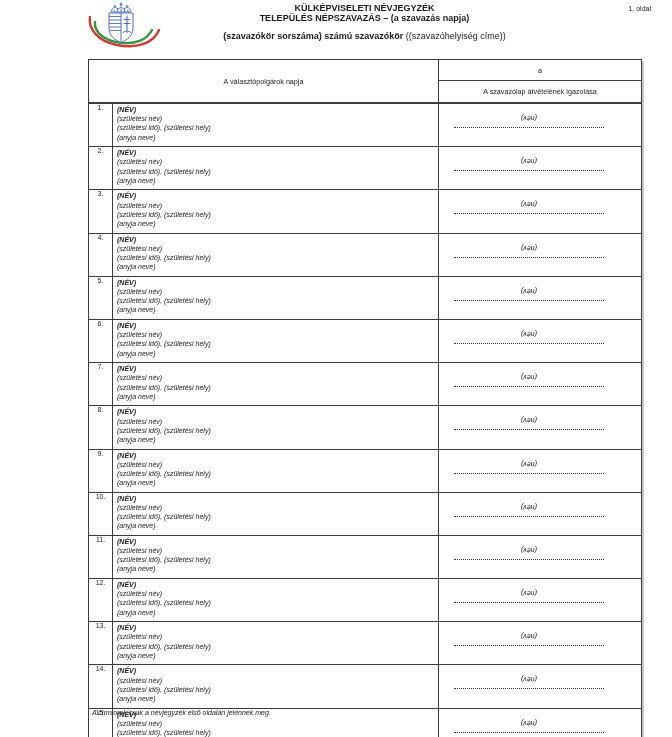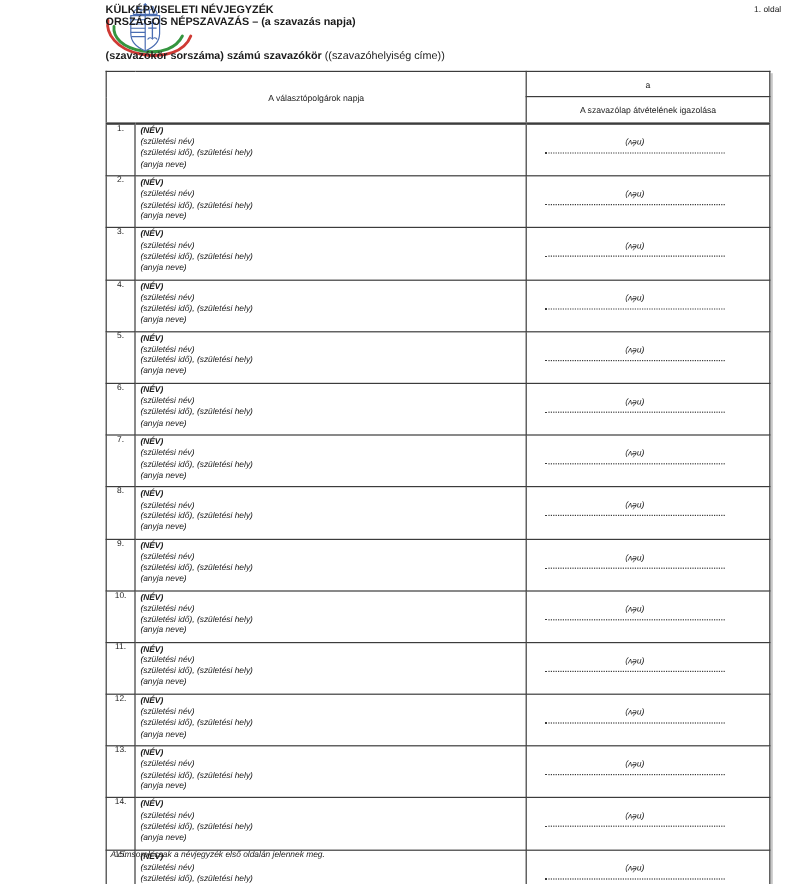--- a/index.html
+++ b/index.html
@@ -12,23 +12,23 @@
   }
   .b { font-weight: bold; }
   .i { }
 
   .page { position: relative; width: 672px; height: 737px; background: #fff; }
 
   
   .logo { position: absolute; left: 87px; top: 1px; width: 76px; height: 54px; }
 
   
-  .titles { position: absolute; left: 88px; top: 3px; width: 553px; }
+  .titles { position: absolute; left: 88px; top: 3px; width: 553px; text-align: center; }
   .t { font-size: 9px; line-height: 10.3px; white-space: nowrap; }
-  .t4 { margin-top: 17px; }
+  .t4 { margin-top: 7px; }
 
   .page-num { position: absolute; top: 5px; right: 21px; font-size: 7px; }
 
   
   table.register {
     position: absolute; left: 88px; top: 59px; width: 553px;
     border-collapse: collapse; table-layout: fixed; background: #fff;
     box-shadow: 2px 2px 0 rgba(130,130,130,0.45);
   }
   col.c1 { width: 24px; }
@@ -80,21 +80,21 @@
         <path d="M34,1.5 V4.2 M32.7,2.8 H35.3"></path>
         <circle cx="28" cy="5.2" r="0.8"></circle>
         <circle cx="34" cy="4.2" r="0.8"></circle>
         <circle cx="40" cy="5.2" r="0.8"></circle>
       </g>
     </svg>
   </div>
 
   <div class="titles">
     <div class="t b">KÜLKÉPVISELETI NÉVJEGYZÉK</div>
-    <div class="t"><span class="b">ORSZÁGOS NÉPSZAVAZÁS –</span> <span class="b i">(a szavazás napja)</span></div>
+    <div class="t"><span class="b">TELEPÜLÉS NÉPSZAVAZÁS –</span> <span class="b i">(a szavazás napja)</span></div>
     <div class="t t4"><span class="b i">(szavazókör sorszáma)</span> <span class="b">számú szavazókör</span> <span class="i">((szavazóhelyiség címe))</span></div>
   </div>
 
   <div class="page-num">1. oldal</div>
 
   <table class="register">
     <colgroup>
       <col class="c1">
         <col class="c2">
         <col class="c3">

